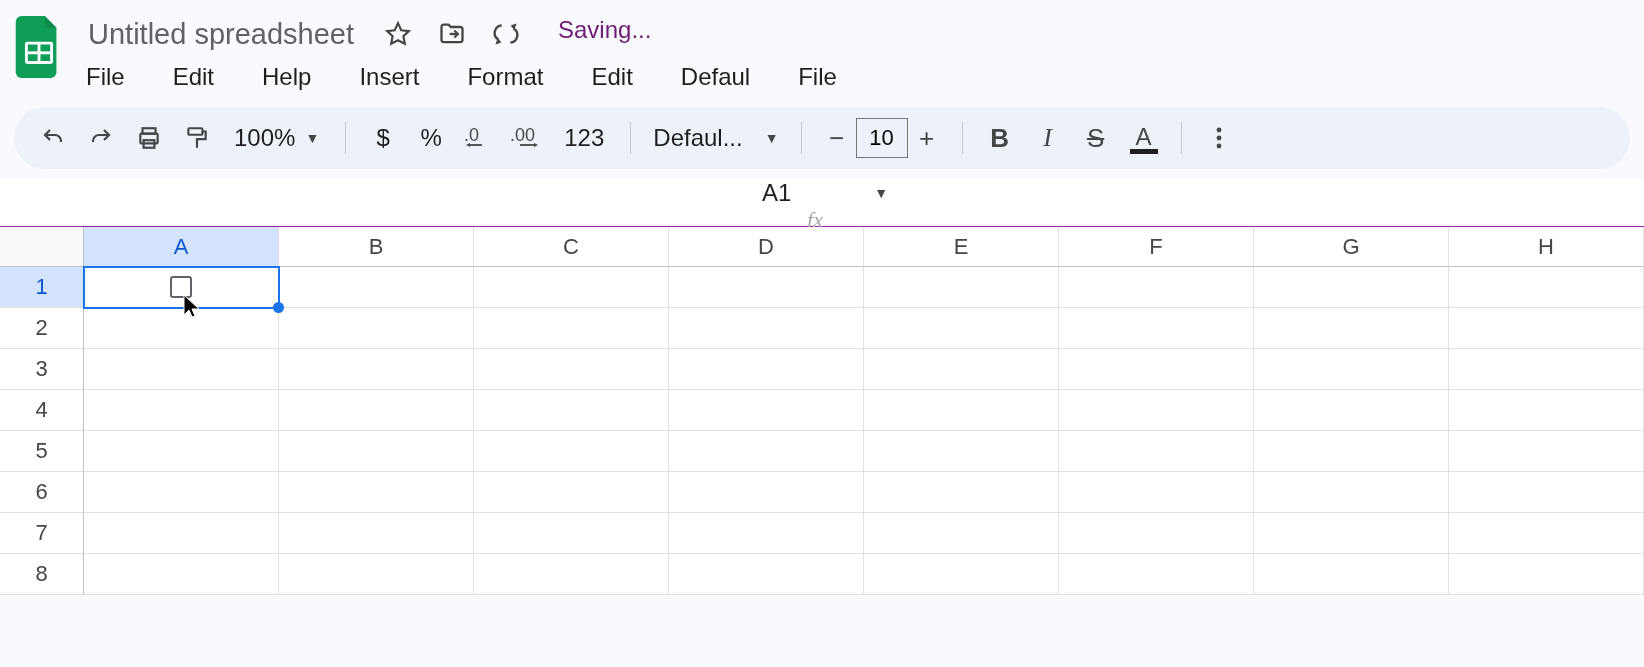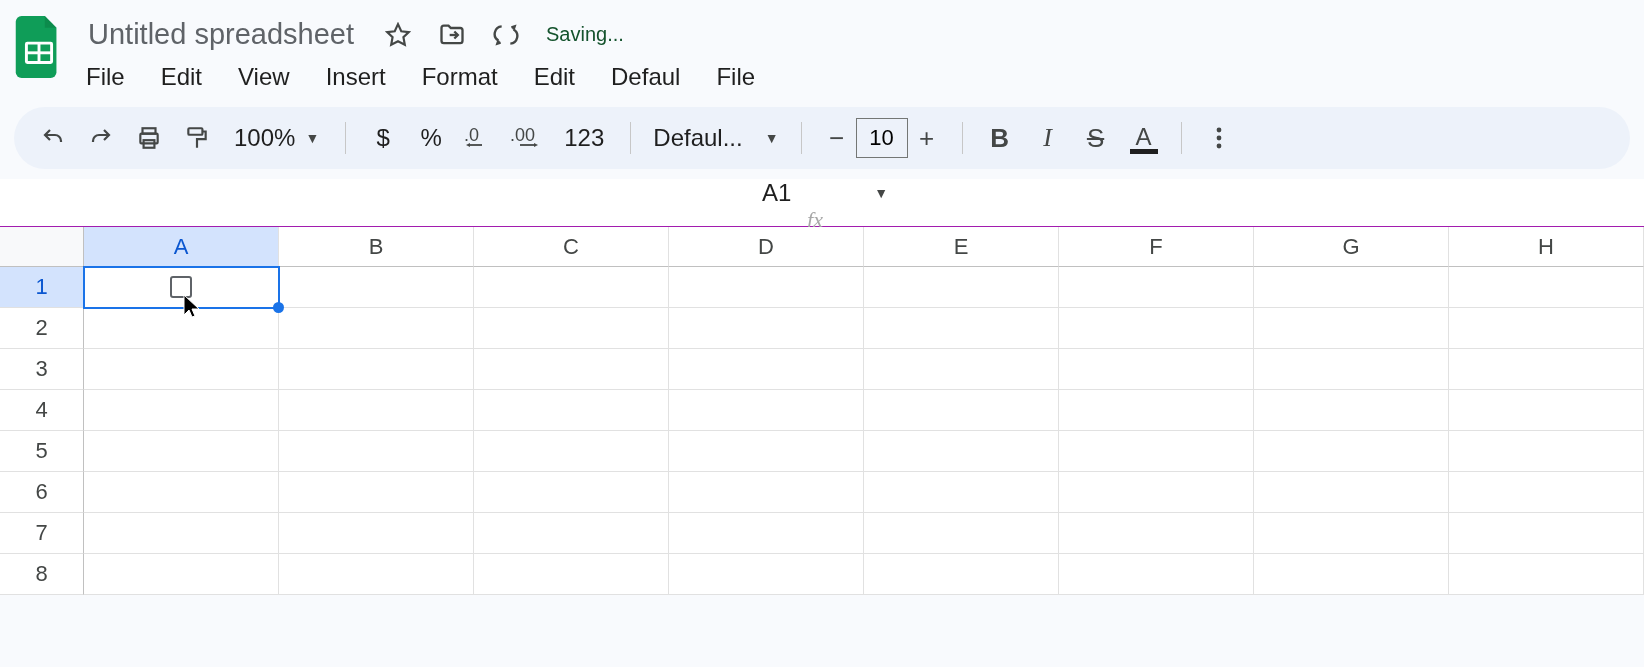--- a/index.html
+++ b/index.html
@@ -3,25 +3,25 @@
 <meta charset="utf-8">
 <style>
   * { box-sizing: border-box; margin: 0; padding: 0; font-family: "Google Sans", Arial, sans-serif; }
   body { background: #f8fafd; width: 1644px; height: 667px; overflow: hidden; color: #1f1f1f; }
 
   
   .header { display: flex; align-items: flex-start; padding: 10px 12px 0 12px; gap: 14px; }
   .logo { width: 54px; height: 74px; display: flex; align-items: center; justify-content: center; cursor: pointer; }
   .logo svg { width: 48px; height: 62px; }
   .title-area { flex: 1; padding-top: 6px; }
-  .title-row { display: flex; align-items: center; gap: 18px; }
+  .title-row { display: flex; gap: 18px; }
   .doc-title { font-size: 29px; font-weight: 400; color: #5f6368; padding: 2px 8px; border-radius: 6px; cursor: text; }
   .icon-btn { display: flex; align-items: center; justify-content: center; width: 36px; height: 36px; cursor: pointer; color: #444746; border-radius: 50%; }
-  .status { font-size: 20px; color: #14532d; margin-left: 4px; }
-  .menu-bar { display: flex; gap: 8px; margin-top: 4px; margin-left: -8px; }
+  .status { font-size: 24px; color: #701a75; margin-left: 16px; }
+  .menu-bar { display: flex; gap: 20px; margin-top: 4px; margin-left: -8px; }
   .menu-item { font-size: 24px; color: #1f1f1f; padding: 6px 14px; border-radius: 6px; cursor: pointer; }
 
   
   .toolbar-wrap { padding: 10px 14px 10px 14px; }
   .toolbar { background: #edf2fa; border-radius: 36px; height: 62px; display: flex; align-items: center; padding: 0 18px; gap: 6px; }
   .tbtn { min-width: 42px; height: 42px; display: flex; align-items: center; justify-content: center; cursor: pointer; color: #444746; border-radius: 6px; font-size: 22px; }
   .tbtn-text { font-size: 24px; padding: 0 10px; color: #1f1f1f; }
   .sep { width: 1px; height: 32px; background: #c7c7c7; margin: 0 10px; }
   .zoom-sel { display: flex; align-items: center; gap: 10px; font-size: 24px; cursor: pointer; padding: 0 10px; }
   .font-sel { display: flex; align-items: center; gap: 22px; font-size: 24px; cursor: pointer; padding: 0 6px; }
@@ -89,21 +89,21 @@
             <path d="M16 20a7 7 0 0 0 3-13"></path>
             <path d="M5 17l-1 3 3-1" fill="#444746"></path>
             <path d="M19 7l1-3-3 1" fill="#444746"></path>
           </svg>
       </div>
       <div class="status">Saving...</div>
     </div>
     <div class="menu-bar">
       <div class="menu-item">File</div>
       <div class="menu-item">Edit</div>
-      <div class="menu-item">View</div>
+      <div class="menu-item">Help</div>
       <div class="menu-item">Insert</div>
       <div class="menu-item">Format</div>
       <div class="menu-item">Edit</div>
       <div class="menu-item">Defaul</div>
       <div class="menu-item">File</div>
     </div>
   </div>
 </div>
 
 <div class="toolbar-wrap">

